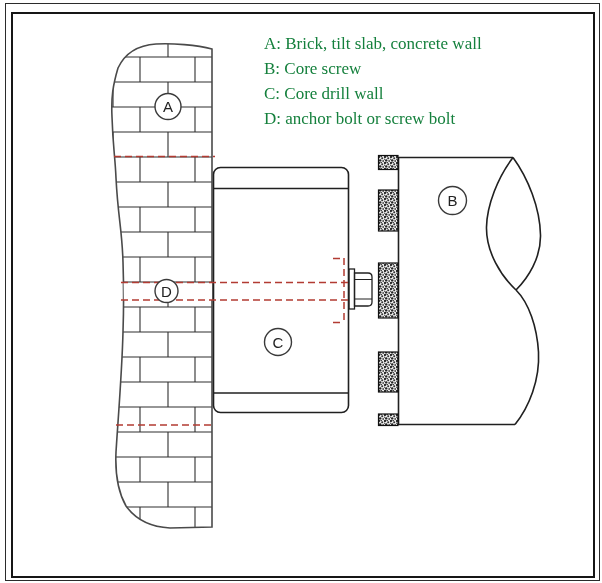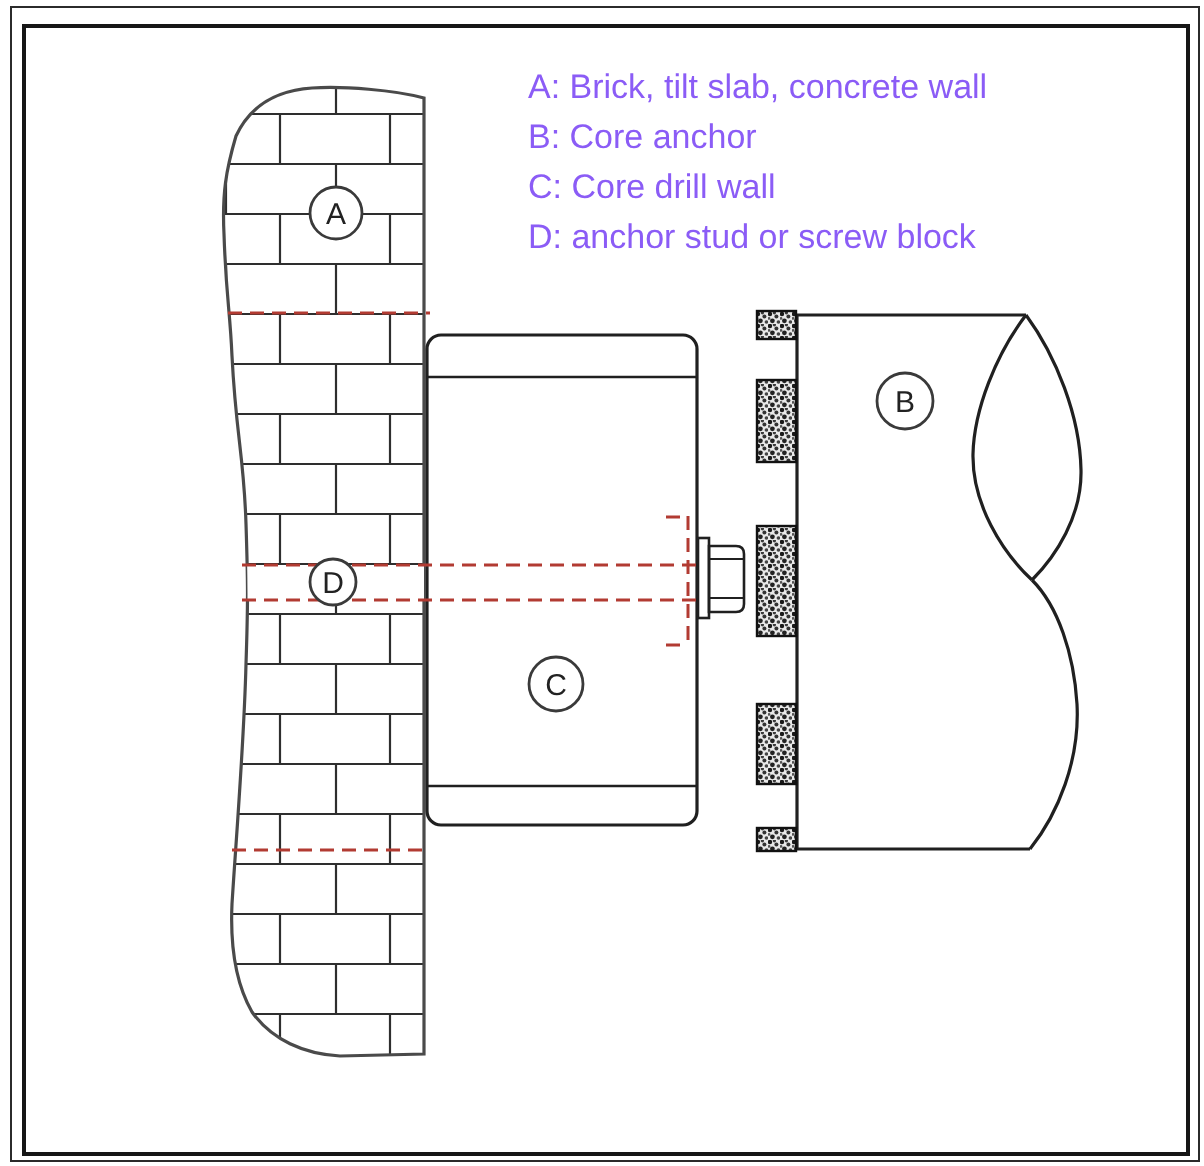--- a/index.html
+++ b/index.html
@@ -10,22 +10,23 @@
   .outer-border{
     position:absolute;left:5px;top:3px;width:593px;height:576px;
     border:1px solid #2b2b2b;
   }
   .inner-border{
     position:absolute;left:11px;top:12px;width:580px;height:562px;
     border:2px solid #161616;
   }
   .legend{
     position:absolute;left:264px;top:31px;
-    font-size:17px;line-height:25px;color:#8b5cf6;
+    font-size:17px;line-height:25px;color:#15803d;
     white-space:nowrap;
+    font-family:Liberation Serif, serif;
   }
   svg{position:absolute;left:0;top:0;}
   svg text{
     font-family:"Liberation Sans",sans-serif;
     font-size:15px;fill:#222;
   }
   .outline{fill:none;stroke:#202020;stroke-width:1.6;}
   .thinline{fill:none;stroke:#202020;stroke-width:1.3;}
   .red-dash{fill:none;stroke:#b23b32;stroke-width:1.5;stroke-dasharray:7 4;}
   .callout-circle{fill:#ffffff;stroke:#3a3a3a;stroke-width:1.4;}
@@ -121,18 +122,18 @@
       <circle cx="278" cy="342" r="13.5" class="callout-circle"></circle>
       <text x="278" y="347.5" text-anchor="middle">C</text>
 
       <circle cx="166.5" cy="291" r="11.5" class="callout-circle"></circle>
       <text x="166.5" y="296.5" text-anchor="middle">D</text>
     </g>
   </svg>
 
   <div class="legend">
     <div>A: Brick, tilt slab, concrete wall</div>
-    <div>B: Core anchor</div>
+    <div>B: Core screw</div>
     <div>C: Core drill wall</div>
-    <div>D: anchor stud or screw block</div>
+    <div>D: anchor bolt or screw bolt</div>
   </div>
 
 </div>
 
 </body></html>

